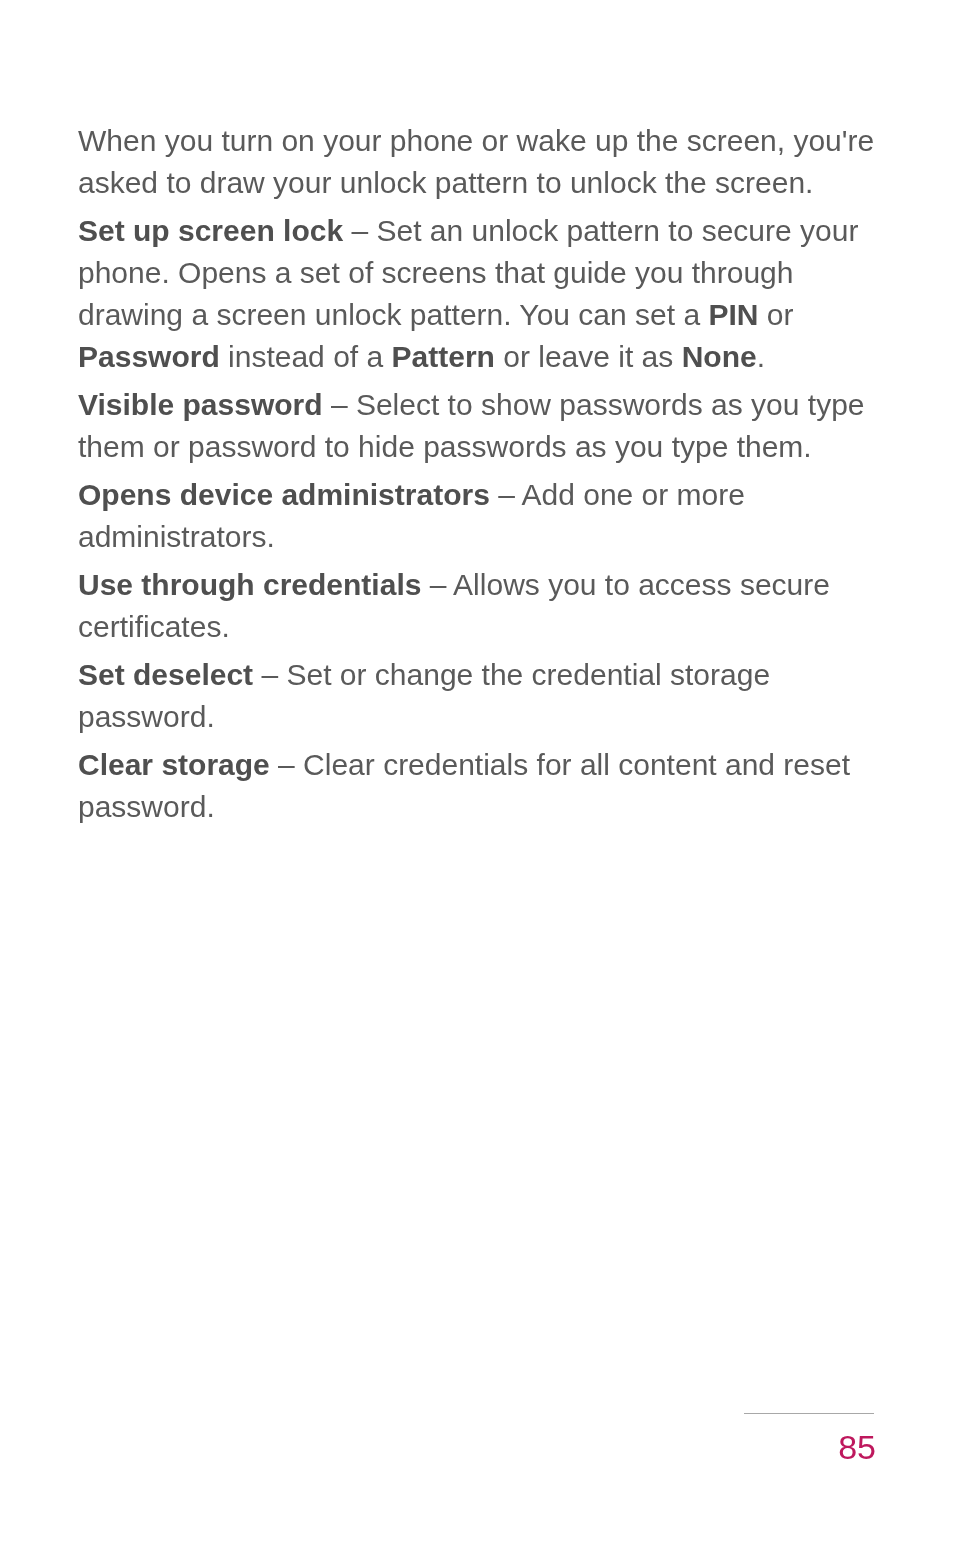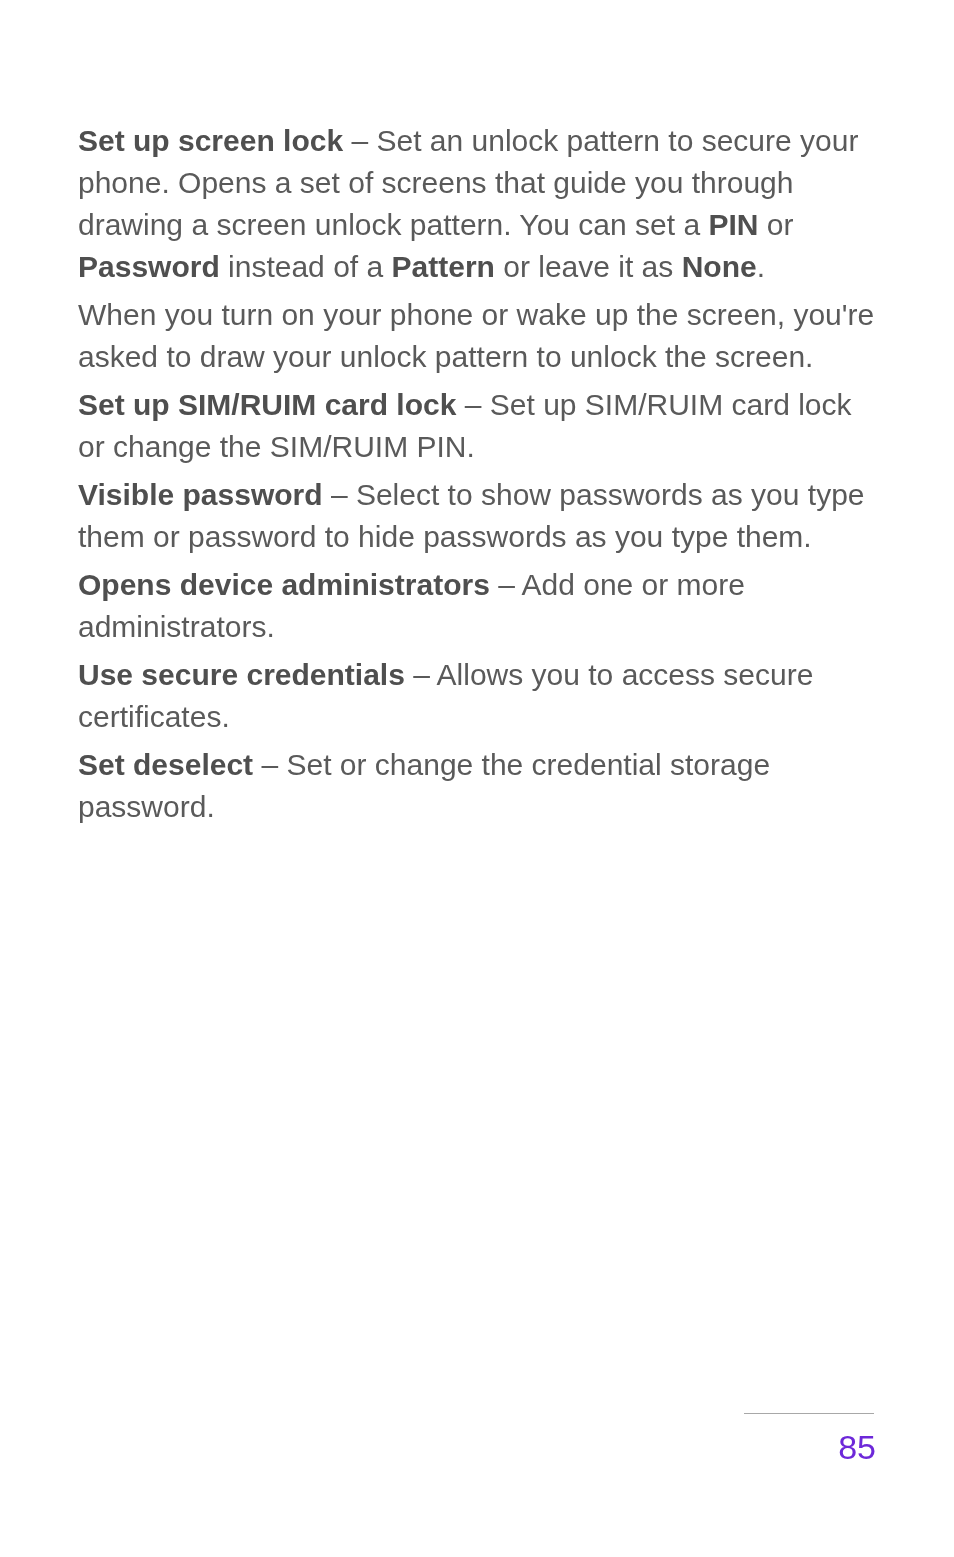--- a/index.html
+++ b/index.html
@@ -29,54 +29,54 @@
   }
   .rule {
     width: 130px;
     height: 1px;
     background: #a8a8a8;
     margin-right: 2px;
   }
   .pnum {
     font-size: 34px;
     font-weight: 300;
-    color: #6d28d9;
+    color: #be185d;
   }
 </style>
 </head>
 <body>
 
 <div class="page">
 
+  <p class="para">When you turn on your phone or wake up the screen, you're asked to draw your unlock pattern to unlock the screen.</p>
+
   <p class="para">
     <span class="b">Set up screen lock</span><span> – Set an unlock pattern to secure your phone. Opens a set of screens that guide you through drawing a screen unlock pattern. You can set a </span><span class="b">PIN</span><span> or </span><span class="b">Password</span><span> instead of a </span><span class="b">Pattern</span><span> or leave it as </span><span class="b">None</span><span>.</span>
   </p>
 
-  <p class="para">When you turn on your phone or wake up the screen, you're asked to draw your unlock pattern to unlock the screen.</p>
-
-  <p class="para">
-    <span class="b">Set up SIM/RUIM card lock</span><span> – Set up SIM/RUIM card lock or change the SIM/RUIM PIN.</span>
-  </p>
 
   <p class="para">
     <span class="b">Visible password</span><span> – Select to show passwords as you type them or password to hide passwords as you type them.</span>
   </p>
 
   <p class="para">
     <span class="b">Opens device administrators</span><span> – Add one or more administrators.</span>
   </p>
 
   <p class="para">
-    <span class="b">Use secure credentials</span><span> – Allows you to access secure certificates.</span>
+    <span class="b">Use through credentials</span><span> – Allows you to access secure certificates.</span>
   </p>
 
 
   <p class="para">
     <span class="b">Set deselect</span><span> – Set or change the credential storage password.</span>
   </p>
 
+  <p class="para">
+    <span class="b">Clear storage</span><span> – Clear credentials for all content and reset password.</span>
+  </p>
 
 </div>
 
 <div class="footer">
   <div class="rule"></div>
   <div class="pnum">85</div>
 </div>
 
 </body></html>

